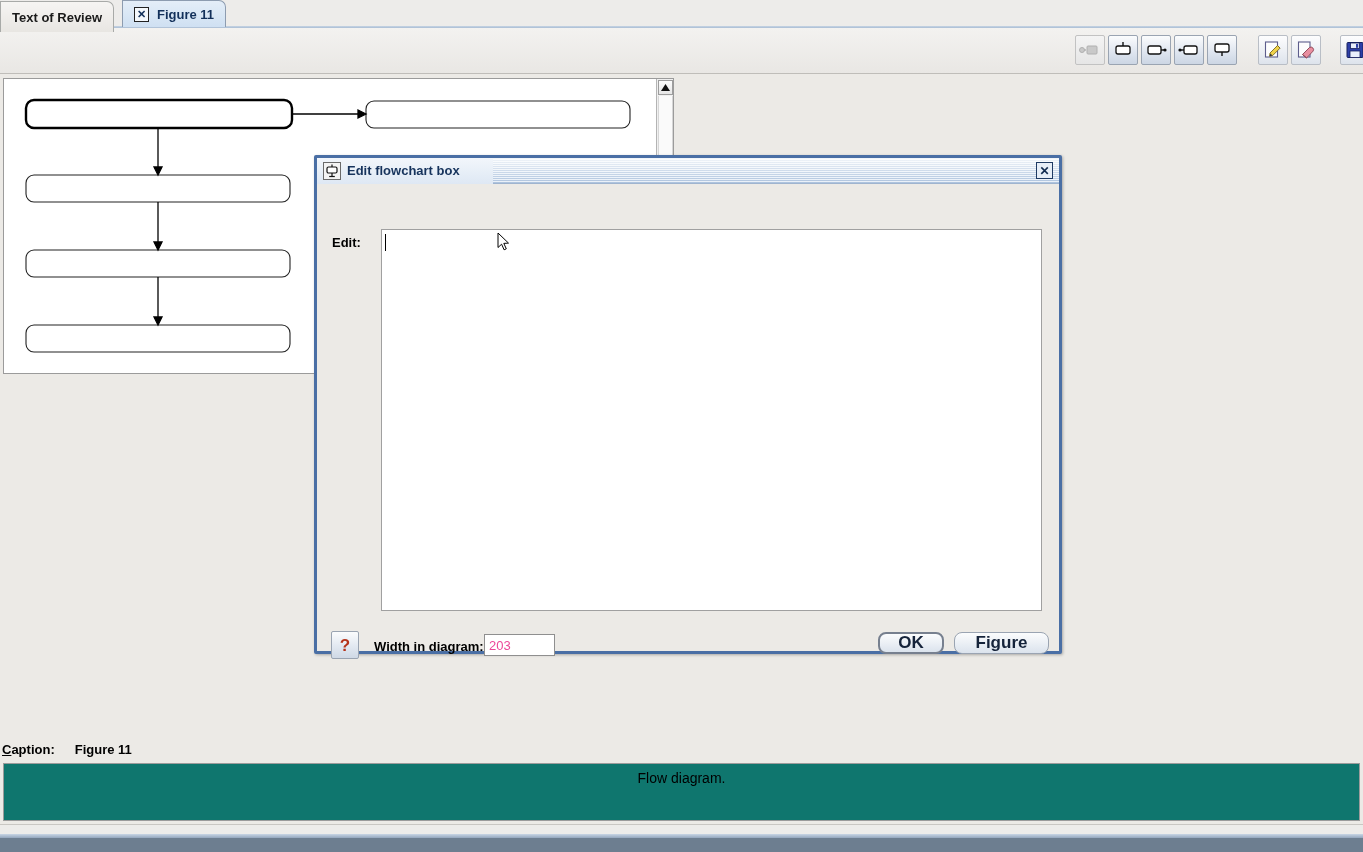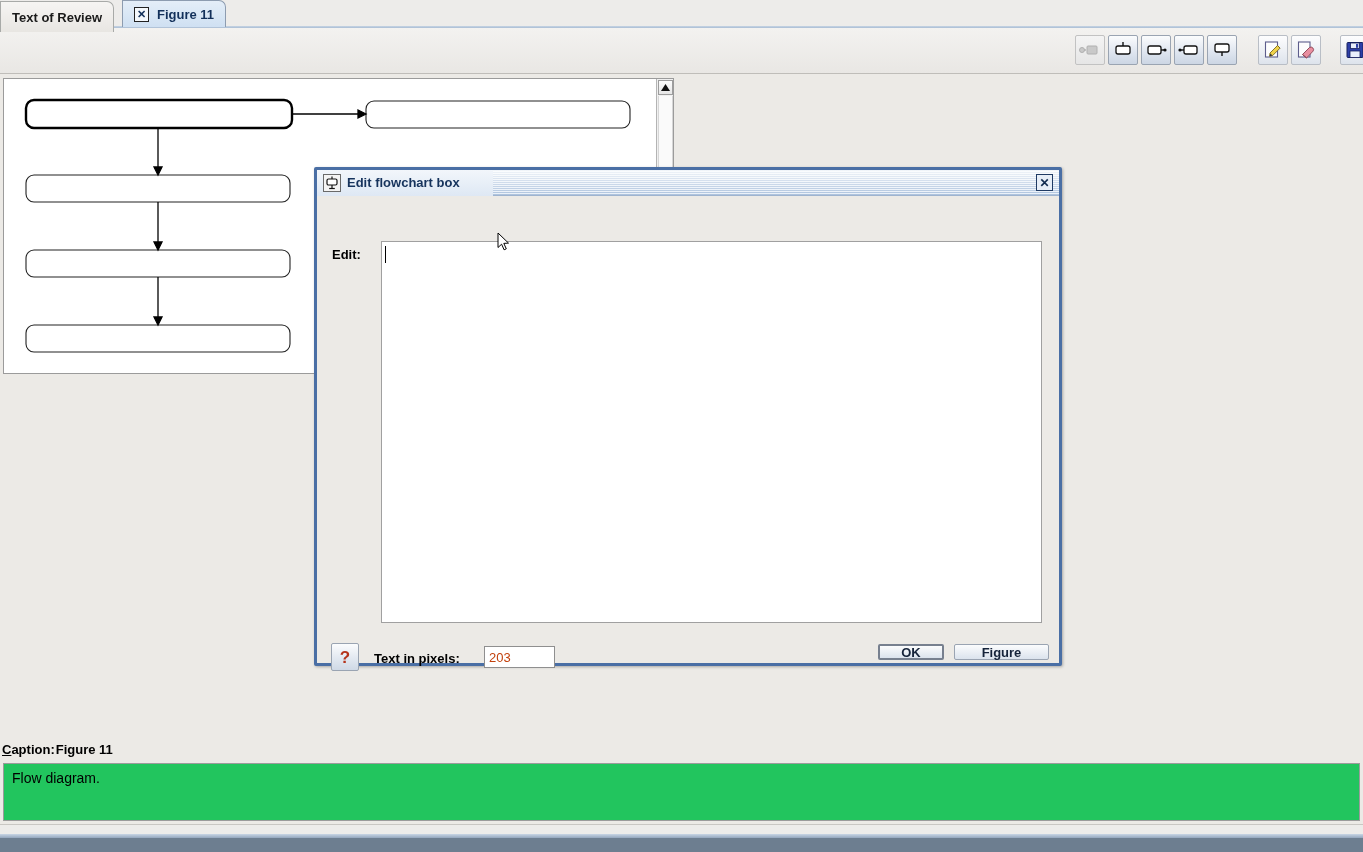--- a/index.html
+++ b/index.html
@@ -114,33 +114,34 @@
     position: absolute; left: 1px; top: 17px; width: 15px; bottom: 0;
     background: #fafafa;
     border-left: 1px solid #d6d6d6;
     border-right: 1px solid #d6d6d6;
     box-sizing: border-box;
   }
 
   
   .caption-label {
     position: absolute; left: 0; top: 739px; height: 20px;
-    display: flex; align-items: center; gap: 1px;
+    display: flex; align-items: center; gap: 20px;
     font-size: 13px; font-weight: bold;
   }
   .caption-label .mnem { text-decoration: underline; }
   .caption-box {
     position: absolute; left: 3px; top: 763px;
     width: 1357px; height: 58px;
-    background: #22c55e;
+    background: #0f766e;
     border: 1px solid #9b9b9b;
     box-sizing: border-box;
     padding: 6px 8px;
     font-size: 14px;
     overflow: hidden;
+    text-align: center;
   }
   .statusbar {
     position: absolute; left: 0; top: 824px; width: 1363px; height: 28px;
     background: #edecea;
     border-top: 1px solid #c9c7c3;
     box-sizing: border-box;
   }
   .statusbar-strip {
     position: absolute; left: 0; top: 9px; width: 1363px; height: 4px;
     background: linear-gradient(to bottom, #c9d6e5, #93a6bd);
@@ -152,21 +153,20 @@
 
   
   .dialog {
     position: absolute; left: 314px; top: 155px;
     width: 748px; height: 499px;
     box-sizing: border-box;
     border: 3px solid #4a6fa5;
     border-radius: 2px;
     background: #eceae6;
     box-shadow: 1px 1px 3px rgba(0,0,0,0.28);
-    margin-top: 12px;
   }
   .dlg-titlebar {
     position: relative;
     height: 26px;
     background:
       linear-gradient(to bottom, rgba(255,255,255,0.85), rgba(255,255,255,0.05)),
       repeating-linear-gradient(0deg, #a9c0dc 0px, #a9c0dc 1px, #e8eff8 1px, #e8eff8 2px),
       #dfe9f5;
     border-bottom: 1px solid #9fb4cf;
     display: flex; align-items: center;
@@ -237,31 +237,31 @@
   }
   .width-input {
     position: absolute; left: 167px; top: 450px;
     width: 71px; height: 22px;
     background: #ffffff;
     border: 1px solid #8f8f8f;
     box-sizing: border-box;
     padding: 2px 4px;
     font-family: "Liberation Sans", sans-serif;
     font-size: 13px;
-    color: #c2410c;
+    color: #ec4899;
     outline: none;
   }
   .dlg-ok, .dlg-cancel {
     position: absolute; top: 448px;
-    height: 16px;
-    box-sizing: border-box;
-    border-radius: 2px;
+    height: 22px;
+    box-sizing: border-box;
+    border-radius: 8px;
     background: linear-gradient(to bottom, #fbfcfd 0%, #edf1f6 45%, #dbe3ed 100%);
     display: flex; align-items: center; justify-content: center;
-    font-size: 13px; font-weight: bold; color: #15233a;
+    font-size: 17px; font-weight: bold; color: #15233a;
     cursor: pointer;
   }
   .dlg-ok   { left: 561px; width: 66px; border: 2px solid #77808f; }
   .dlg-cancel { left: 637px; width: 95px; border: 1px solid #9aa4b2; }
 
   
   .mouse-cursor {
     position: absolute; left: 497px; top: 232px;
     width: 14px; height: 20px;
     pointer-events: none; z-index: 50;
@@ -437,21 +437,21 @@
 
       <div class="dlg-textarea">
         <span class="caret"></span>
         <span></span>
       </div>
 
       <div class="help-btn">
         <span class="help-q">?</span>
       </div>
 
-      <span class="width-label">Text in pixels:</span>
+      <span class="width-label">Width in diagram:</span>
       <input class="width-input" type="text" value="203" style="">
 
       <div class="dlg-ok">
         <span>OK</span>
       </div>
       <div class="dlg-cancel">
         <span>Figure</span>
       </div>
     </div>
   </div>

